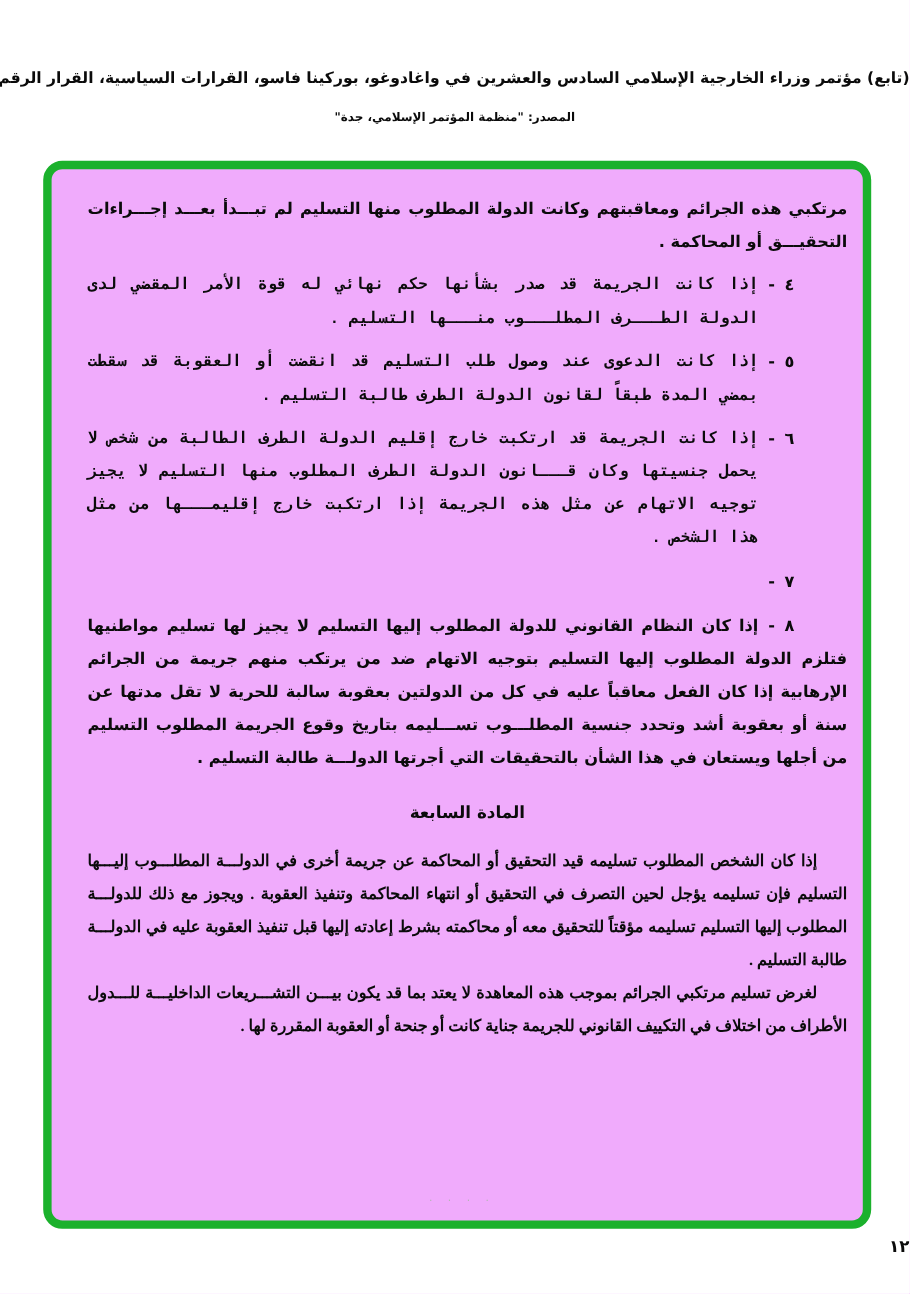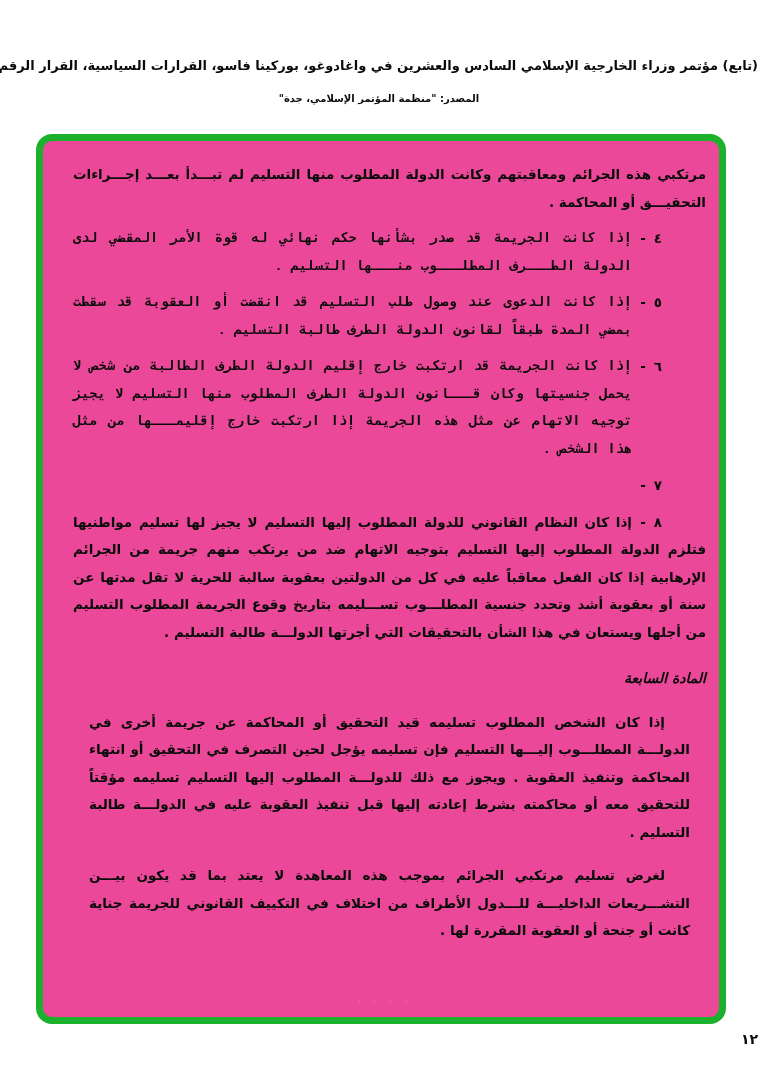--- a/index.html
+++ b/index.html
@@ -25,21 +25,21 @@
     font-size:10px; font-weight:bold;
   }
 
   
   .content-frame {
     position:absolute; top:134px; left:36px;
     box-sizing:border-box;
     width:690px; height:890px;
     border:7px solid #1BB12C;
     border-radius:16px;
-    background:#ec4899;
+    background:#f0abfc;
   }
   .frame-inner {
     box-sizing:border-box;
     padding:20px 13px 0 30px;
     font-size:13.5px; font-weight:bold;
     line-height:27.5px;
     text-align:justify;
   }
 
   .intro-para { margin:0 0 9px 0; }
@@ -53,25 +53,24 @@
   .num-item .item-text { flex:1;font-family:Liberation Mono, monospace; }
 
   
   .num-item-wide { margin-bottom:0; }
   .num-item-wide .marker-float {
     float:right; width:30px; margin-right:44px;
     display:flex; gap:8px; white-space:nowrap;
   }
 
   .article-heading {
-    font-size:14px; font-weight:bold;
+    text-align:center; font-size:14px; font-weight:bold;
     margin:19px 0 11px 0;
-    font-style:italic;
   }
-  .article-para { margin:16px; text-indent:25px; }
+  .article-para { margin:0; text-indent:25px;font-family:Liberation Serif, serif; }
 
   .scan-dots {
     position:absolute; top:994px; left:340px; width:90px;
     color:#b5b5b5; font-size:9px; letter-spacing:5px;
     text-align:center; direction:ltr; font-weight:normal;
   }
 
   .page-number {
     position:absolute; top:1031px; right:0; left:0;
     font-size:14px; font-weight:bold;

